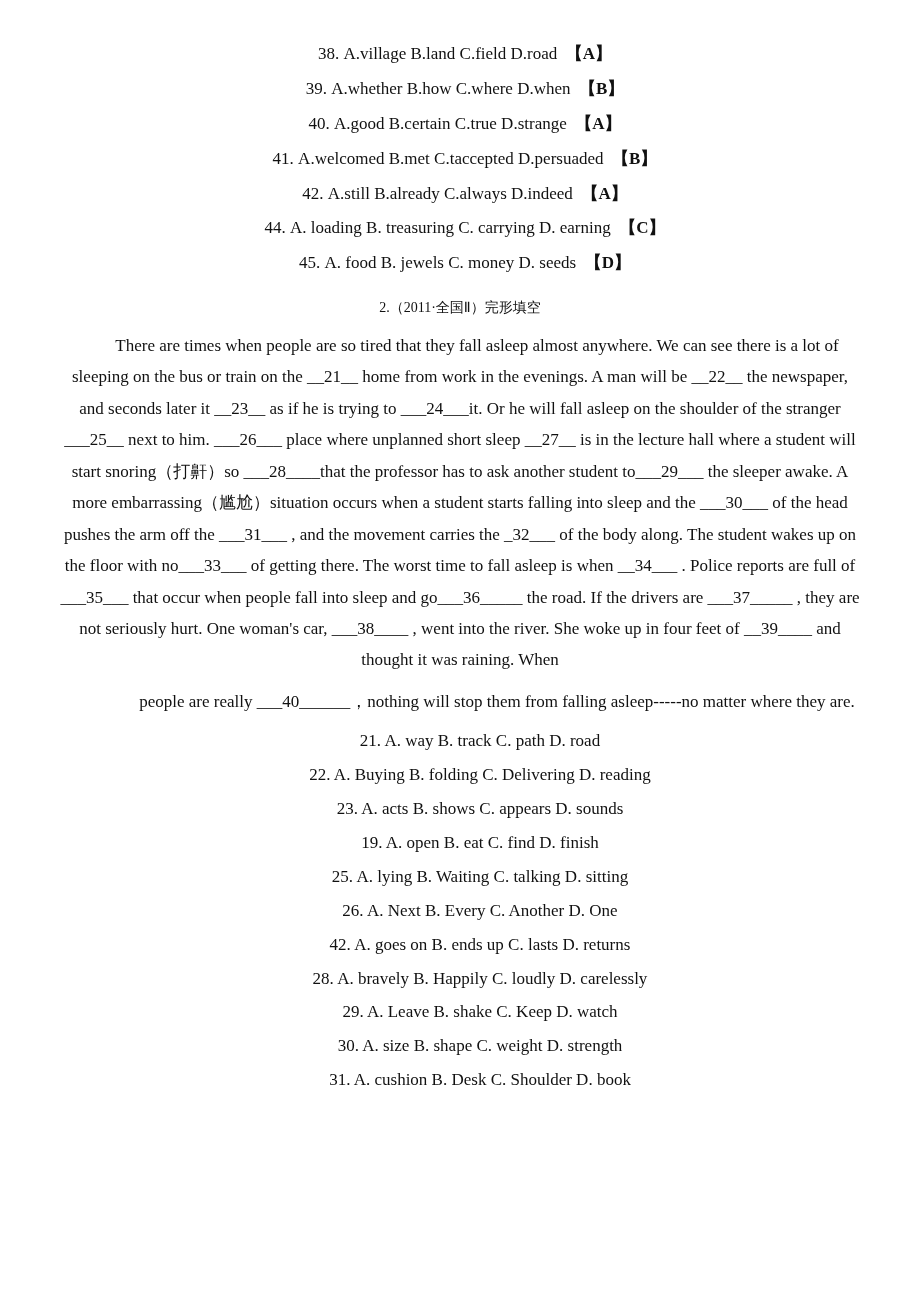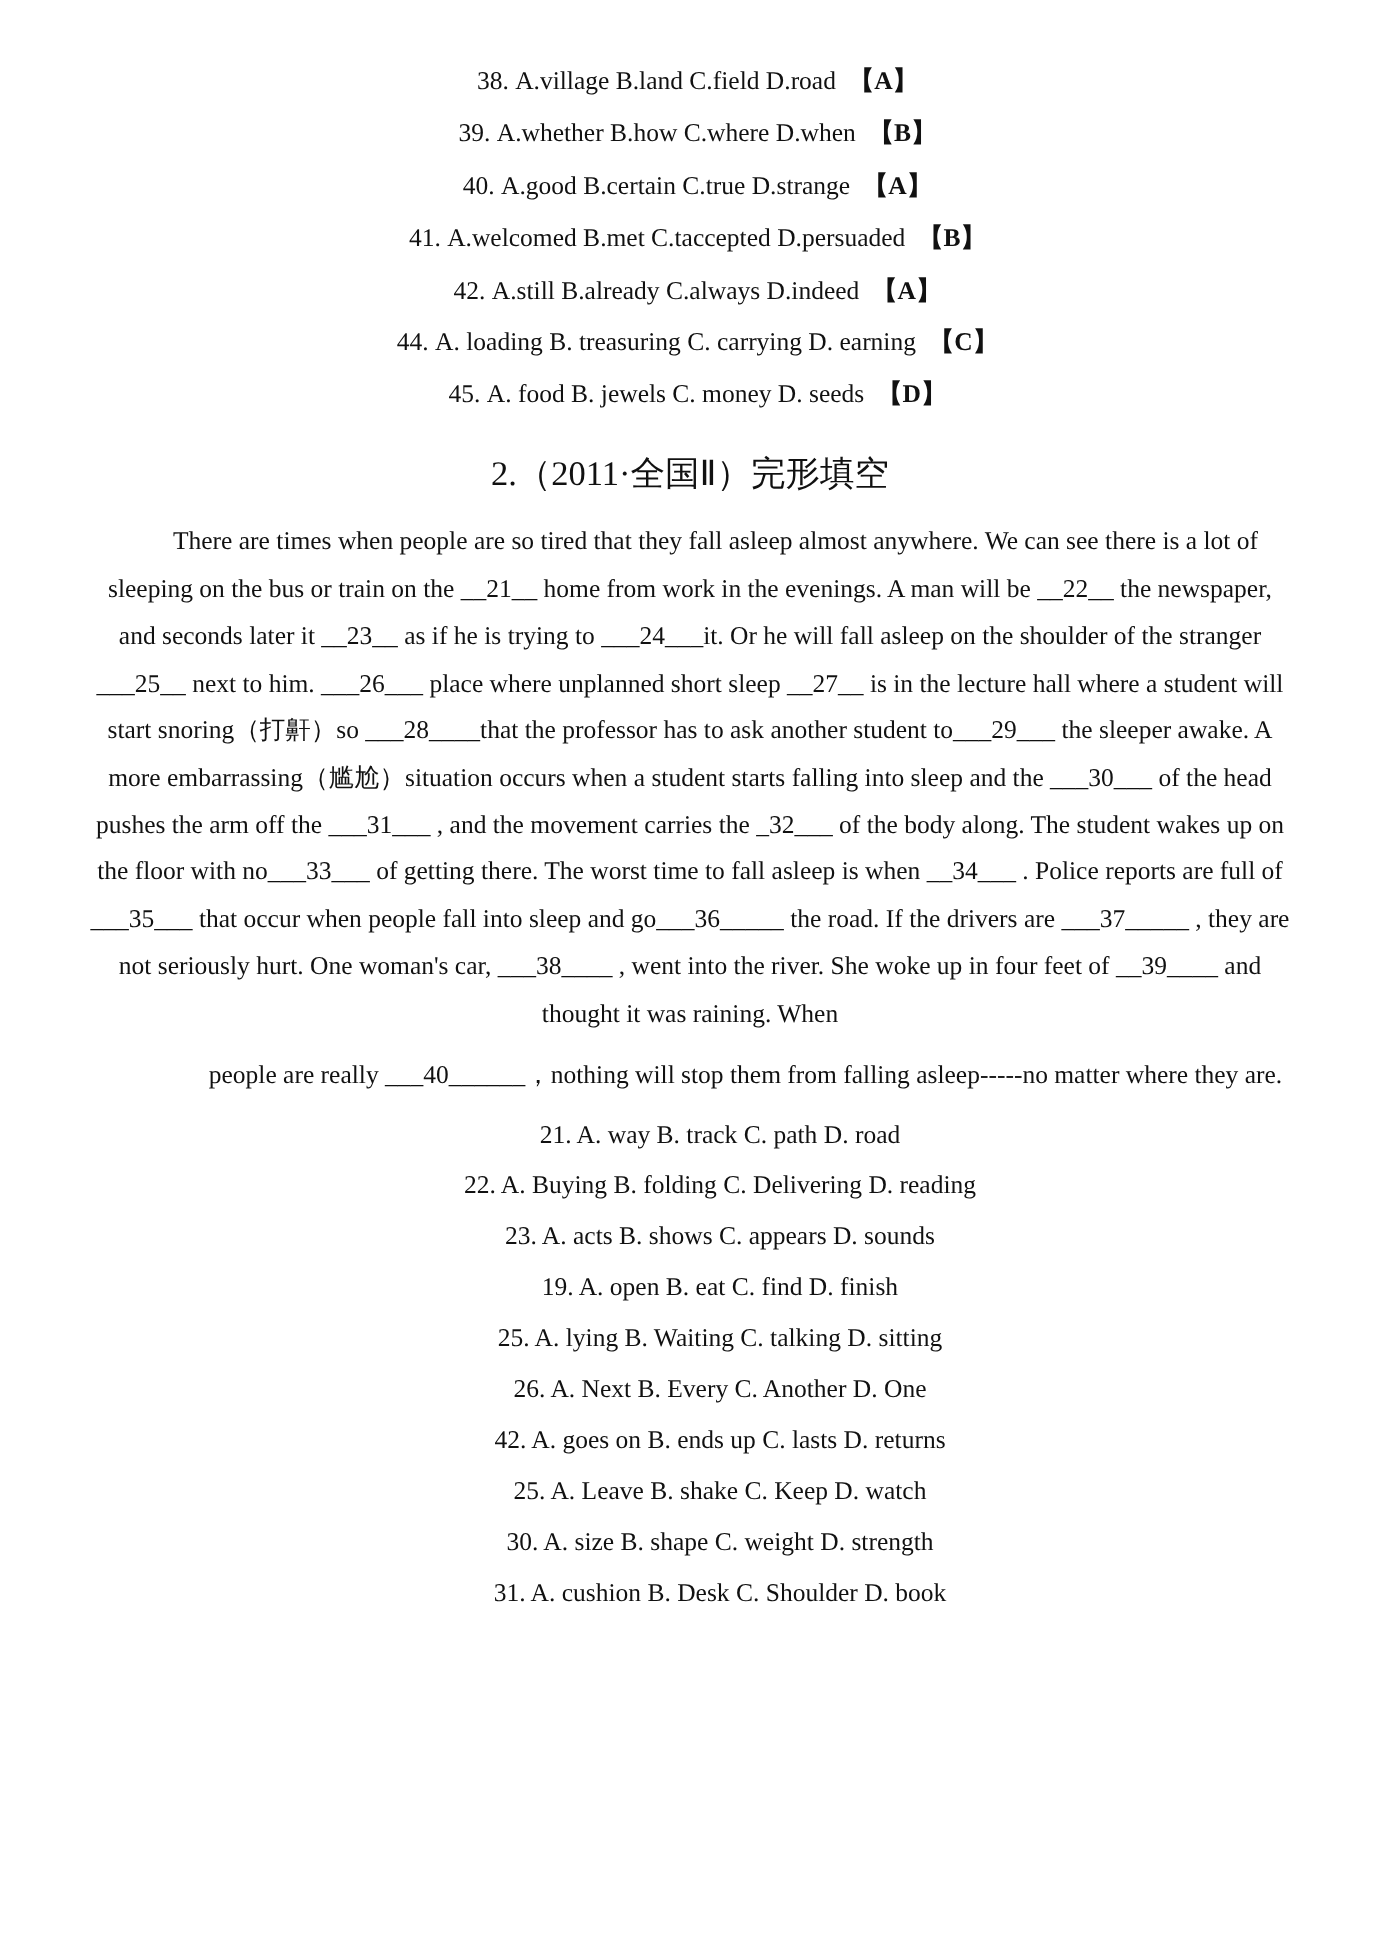--- a/index.html
+++ b/index.html
@@ -55,33 +55,34 @@
   <div id="q38-45">
       <div class="question-line">38.&nbsp;A.village B.land C.field D.road&nbsp;&nbsp;<span class="bracket">【A】</span></div>
       <div class="question-line">39.&nbsp;A.whether B.how C.where D.when&nbsp;&nbsp;<span class="bracket">【B】</span></div>
       <div class="question-line">40.&nbsp;A.good B.certain C.true D.strange&nbsp;&nbsp;<span class="bracket">【A】</span></div>
       <div class="question-line">41.&nbsp;A.welcomed B.met C.taccepted D.persuaded&nbsp;&nbsp;<span class="bracket">【B】</span></div>
       <div class="question-line">42.&nbsp;A.still B.already C.always D.indeed&nbsp;&nbsp;<span class="bracket">【A】</span></div>
       <div class="question-line">44.&nbsp;A. loading B. treasuring C. carrying D. earning&nbsp;&nbsp;<span class="bracket">【C】</span></div>
       <div class="question-line">45.&nbsp;A. food B. jewels C. money D. seeds&nbsp;&nbsp;<span class="bracket">【D】</span></div>
     </div>
 
-  <div class="section-header" style="margin-top:18px; font-size:23px;">2.（2011·全国Ⅱ）完形填空</div>
+  <div class="section-header" style="margin-top:18px; font-size:14px;">2.（2011·全国Ⅱ）完形填空</div>
 
   <div id="passage-block">
       <div class="passage-block">There are times when people are so tired that they fall asleep almost anywhere. We can see there is a lot of sleeping on the bus or train on the  __21__  home from work in the evenings. A man will be  __22__  the newspaper, and seconds later it  __23__  as if he is trying to  ___24___it. Or he will fall asleep on the shoulder of the stranger  ___25__  next to him.  ___26___  place where unplanned short sleep  __27__  is in the lecture hall where a student will start snoring（打鼾）so  ___28____that the professor has to ask another student to___29___  the sleeper awake. A more embarrassing（尴尬）situation occurs when a student starts falling into sleep and the  ___30___  of the head pushes the arm off the ___31___ , and the movement carries the  _32___ of the body along. The student wakes up on the floor with no___33___  of getting there. The worst time to fall asleep is when  __34___  . Police reports are full of  ___35___  that occur when people fall into sleep and go___36_____  the road. If the drivers are  ___37_____  , they are not seriously hurt. One woman's car,  ___38____  , went into the river. She woke up in four feet of  __39____  and thought it was raining. When</div>
       <div class="passage-block indent-more">people are really  ___40______，nothing will stop them from falling asleep-----no matter where they are.</div>
     </div>
 
   <div class="options-list" id="q21-31">
       <div class="q-item">21. A. way B. track C. path D. road</div>
       <div class="q-item">22. A. Buying B. folding C. Delivering D. reading</div>
       <div class="q-item">23. A. acts B. shows C. appears D. sounds</div>
       <div class="q-item">19. A. open B. eat C. find D. finish</div>
       <div class="q-item">25. A. lying B. Waiting C. talking D. sitting</div>
       <div class="q-item">26. A. Next B. Every C. Another D. One</div>
       <div class="q-item">42. A. goes on B. ends up C. lasts D. returns</div>
-      <div class="q-item">25. A. Leave B. shake C. Keep D. watch</div>
+      <div class="q-item">28. A. bravely B. Happily C. loudly D. carelessly</div>
+      <div class="q-item">29. A. Leave B. shake C. Keep D. watch</div>
       <div class="q-item">30. A. size B. shape C. weight D. strength</div>
       <div class="q-item">31. A. cushion B. Desk C. Shoulder D. book</div>
     </div>
 
 </div>
 
 </body></html>

